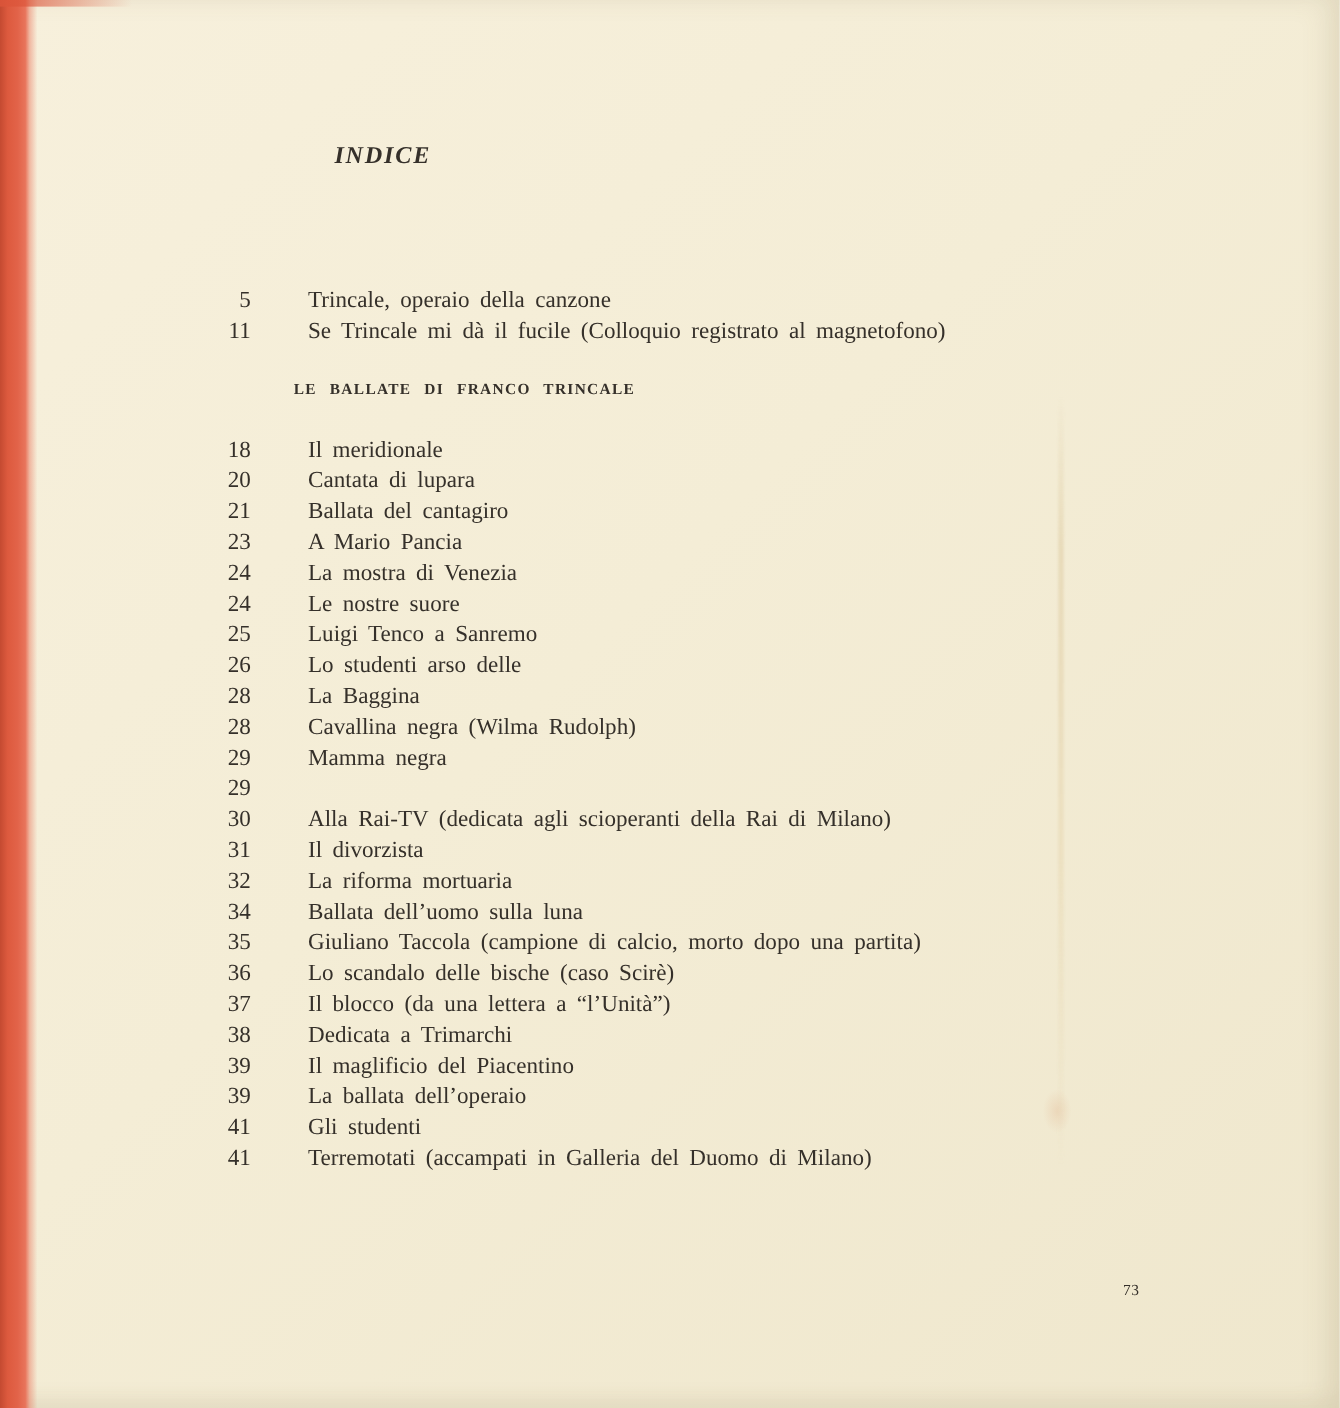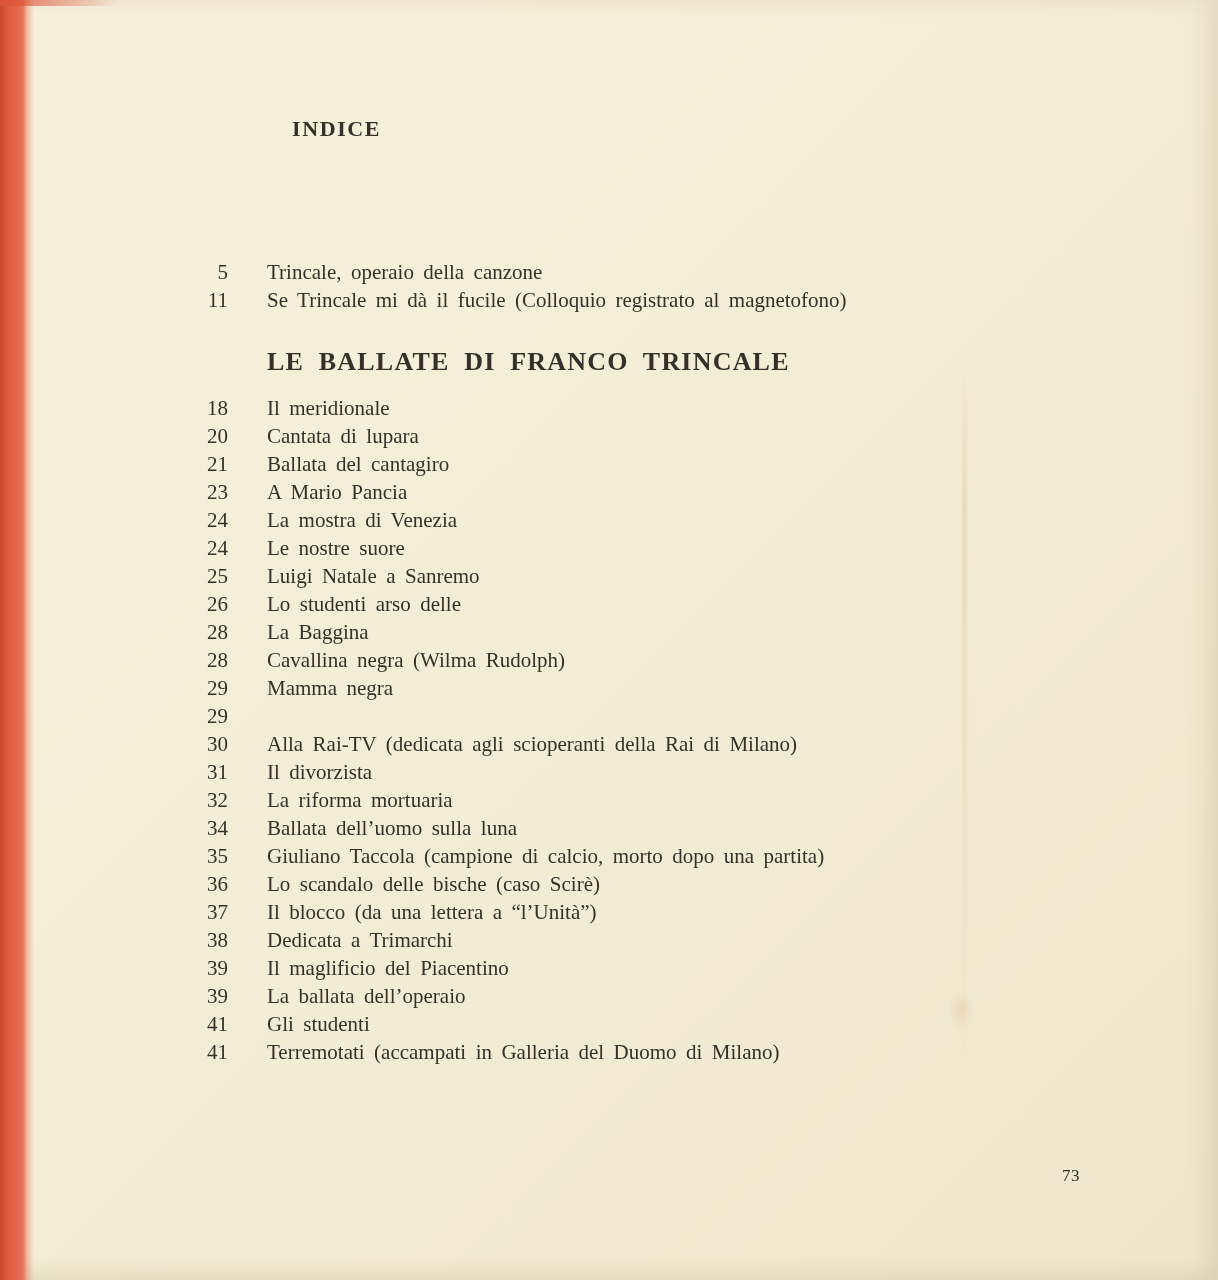--- a/index.html
+++ b/index.html
@@ -56,30 +56,31 @@
     position: absolute;
     left: 948px; top: 990px;
     width: 26px; height: 40px;
     background: radial-gradient(closest-side, rgba(222,170,130,0.28), rgba(222,170,130,0));
     border-radius: 50%;
   }
 
   h1.title {
     position: absolute;
     left: 292px; top: 116px;
-    margin: 0;
+    margin: 12px;
     font-size: 22px;
     font-weight: bold;
     letter-spacing: 1.6px;
+    font-style: italic;
   }
   h2.section {
     position: absolute;
     left: 267px; top: 347px;
     margin: 0;
-    font-size: 26px;
+    font-size: 14px;
     font-weight: bold;
     letter-spacing: 1.2px;
     word-spacing: 7px;
   }
 
   ul.toc {
     list-style: none;
     margin: 0;
     padding: 0;
     position: absolute;
@@ -96,28 +97,28 @@
     font-size: 21px;
     white-space: nowrap;
   }
   li.toc-row .num {
     display: inline-block;
     width: 60px;
     text-align: right;
     flex: 0 0 60px;
   }
   li.toc-row .ttl {
-    margin-left: 39px;
+    margin-left: 52px;
     word-spacing: 0.2em;
   }
 
   .folio {
     position: absolute;
-    left: 1062px; top: 1166px;
-    font-size: 17px;
+    left: 1021px; top: 1166px;
+    font-size: 14px;
     letter-spacing: 0.5px;
   }
 </style>
 </head>
 <body>
 
 <div class="page">
   <div class="edge"></div>
   <div class="edge-top-smear"></div>
   <div class="crease"></div>
@@ -158,21 +159,21 @@
       <li class="toc-row">
         <span class="num">24</span>
         <span class="ttl">La mostra di Venezia</span>
       </li>
       <li class="toc-row">
         <span class="num">24</span>
         <span class="ttl">Le nostre suore</span>
       </li>
       <li class="toc-row">
         <span class="num">25</span>
-        <span class="ttl">Luigi Natale a Sanremo</span>
+        <span class="ttl">Luigi Tenco a Sanremo</span>
       </li>
       <li class="toc-row">
         <span class="num">26</span>
         <span class="ttl">Lo studenti arso delle</span>
       </li>
       <li class="toc-row">
         <span class="num">28</span>
         <span class="ttl">La Baggina</span>
       </li>
       <li class="toc-row">

